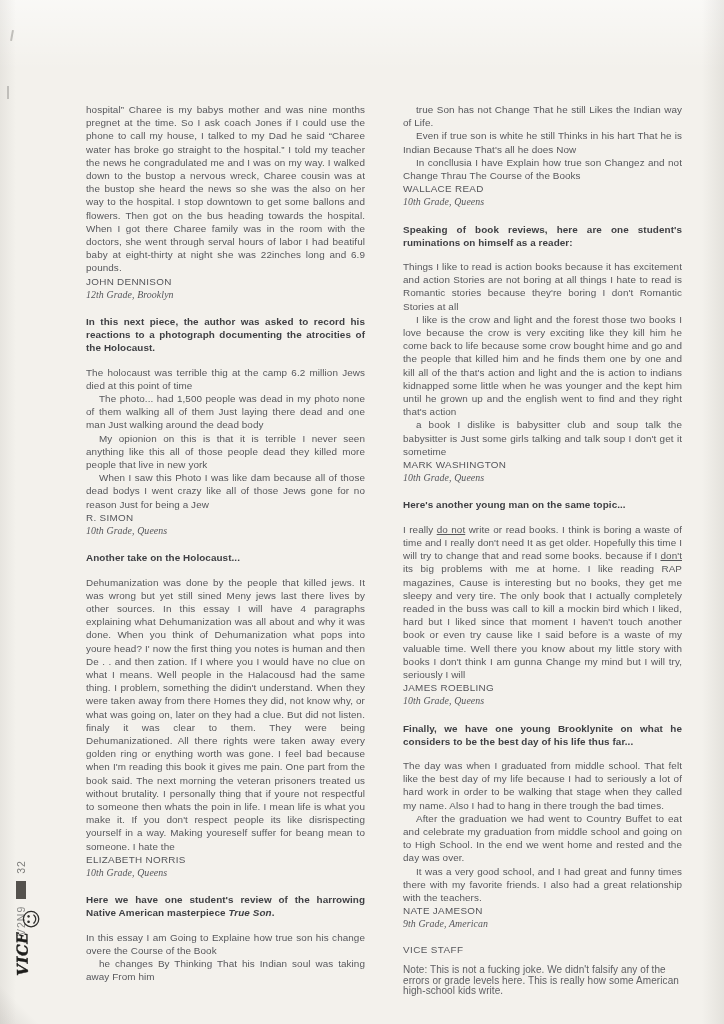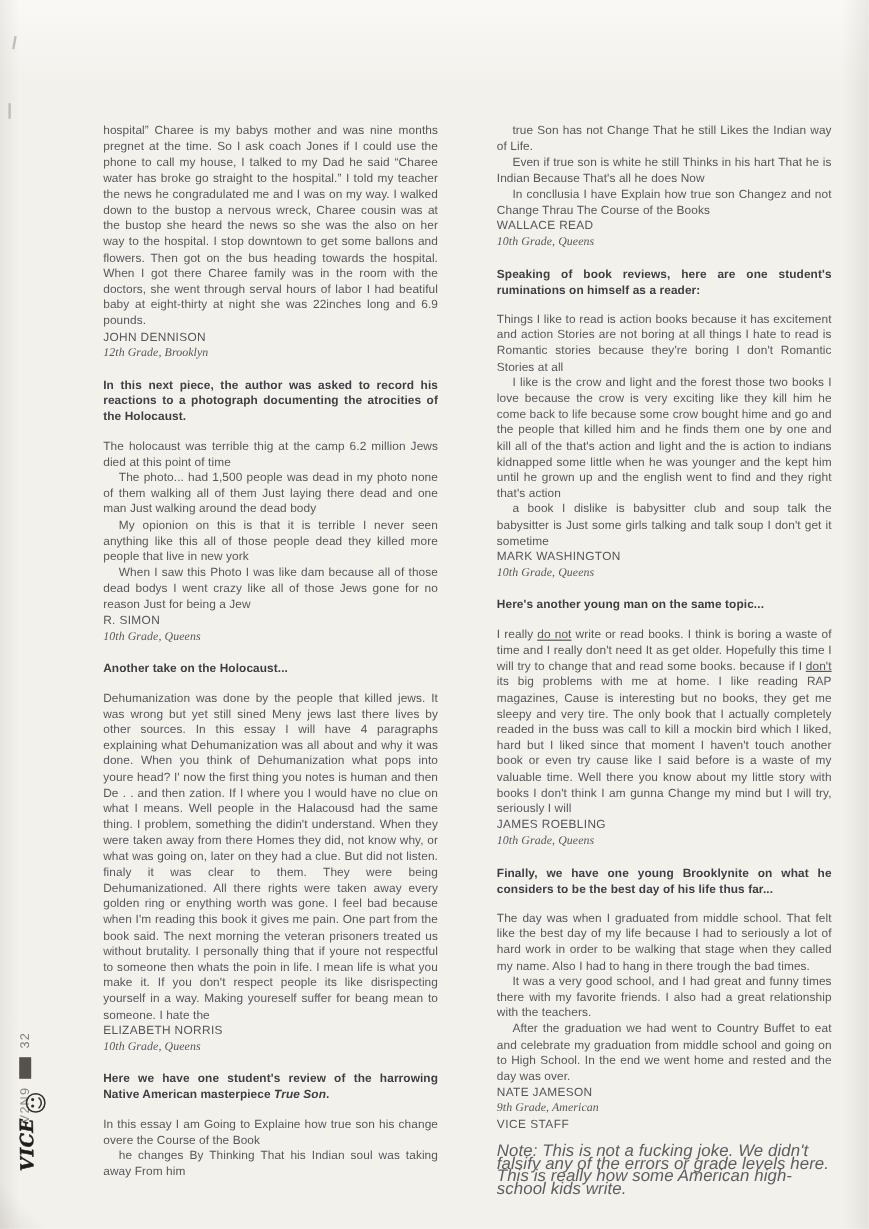--- a/index.html
+++ b/index.html
@@ -15,30 +15,30 @@
     font-family:"Liberation Sans","DejaVu Sans",sans-serif;
     color:#56575b;
     overflow:hidden;
   }
   .col{
     position:absolute;top:103px;width:279px;
     font-size:9.9px;line-height:13.2px;
     text-align:justify;letter-spacing:0.08px;
   }
   .col-left{left:86px;}
-  .col-right{left:414px;}
+  .col-right{left:403px;}
   p{margin:0;}
   p.ind{text-indent:13px;}
   .head{font-weight:bold;color:#3e3f43;margin:14px 0 11px;}
   .head .booktitle{font-style:italic;margin-top:12px;}
   .author{margin:0;color:#54555a;letter-spacing:0.3px;}
   .grade{margin:0;font-style:italic;font-family:Liberation Serif, serif;}
   .uline{text-decoration:underline;text-underline-offset:1px;}
-  .staff{letter-spacing:0.4px;}
-  .note{margin-top:9px;font-size:14px;line-height:10.8px;font-style:italic;color:#5d5e62;text-align:left;}
+  .staff{margin-top:12px;letter-spacing:0.4px;}
+  .note{margin-top:9px;font-size:10px;line-height:10.8px;color:#5d5e62;text-align:left;}
 
   
   .scan-mark{position:absolute;background:#c0beba;}
   .mark-a{left:11px;top:30px;width:2px;height:11px;transform:rotate(10deg);}
   .mark-b{left:7px;top:86px;width:2px;height:13px;}
   .spine{
     position:absolute;left:15px;top:936px;
     transform:rotate(-90deg);transform-origin:0 0;
     display:flex;align-items:center;gap:7px;white-space:nowrap;
     font-size:10.5px;letter-spacing:1px;
@@ -114,22 +114,22 @@
     <p class="author">MARK WASHINGTON</p>
     <p class="grade">10th Grade, Queens</p>
 
     <p class="head">Here's another young man on the same topic...</p>
     <p><span>I really </span><span class="uline">do not</span><span> write or read books. I think is boring a waste of time and I really don't need It as get older. Hopefully this time I will try to change that and read some books. because if I </span><span class="uline">don't</span><span> its big problems with me at home. I like reading RAP magazines, Cause is interesting but no books, they get me sleepy and very tire. The only book that I actually completely readed in the buss was call to kill a mockin bird which I liked, hard but I liked since that moment I haven't touch another book or even try cause like I said before is a waste of my valuable time. Well there you know about my little story with books I don't think I am gunna Change my mind but I will try, seriously I will</span></p>
     <p class="author">JAMES ROEBLING</p>
     <p class="grade">10th Grade, Queens</p>
 
     <p class="head">Finally, we have one young Brooklynite on what he considers to be the best day of his life thus far...</p>
     <p>The day was when I graduated from middle school. That felt like the best day of my life because I had to seriously a lot of hard work in order to be walking that stage when they called my name. Also I had to hang in there trough the bad times.</p>
+    <p class="ind">After the graduation we had went to Country Buffet to eat and celebrate my graduation from middle school and going on to High School. In the end we went home and rested and the day was over.</p>
     <p class="ind">It was a very good school, and I had great and funny times there with my favorite friends. I also had a great relationship with the teachers.</p>
-    <p class="ind">After the graduation we had went to Country Buffet to eat and celebrate my graduation from middle school and going on to High School. In the end we went home and rested and the day was over.</p>
     <p class="author">NATE JAMESON</p>
     <p class="grade">9th Grade, American</p>
 
     <p class="staff">VICE STAFF</p>
     <p class="note">Note: This is not a fucking joke. We didn't falsify any of the errors or grade levels here. This is really how some American high-school kids write.</p>
   </div>
 
 </div>
 
 </body></html>

